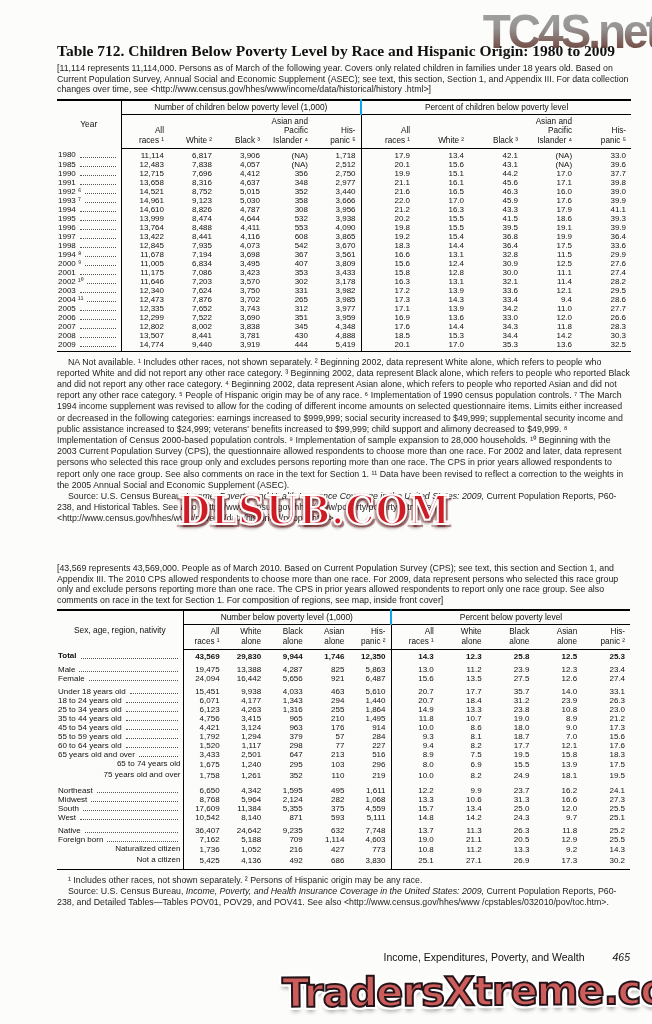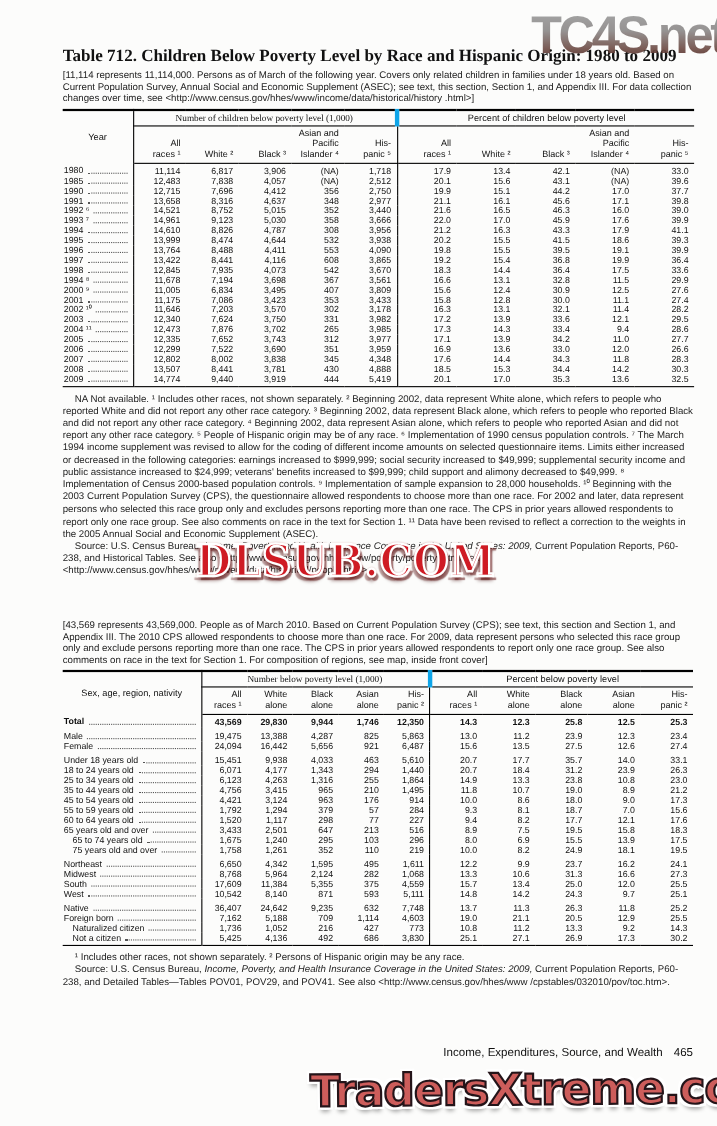--- a/index.html
+++ b/index.html
@@ -51,47 +51,47 @@
 
   
   table { width:100%; border-collapse:collapse; table-layout:fixed;
           font-size:8px; line-height:9px; color:#111; }
   table { border-top:2px solid #000; border-bottom:1px solid #000; }
   th, td { font-weight:normal; padding:0; }
   th.label-h { border-right:1px solid #000; text-align:center; vertical-align:middle;
                font-size:8.4px; }
   th.group { border-bottom:1px solid #000; text-align:center; font-size:8.4px;
              padding:2px 0 2px 0; }
-  th.group.g1 { border-right:4px solid #0ea5e9;font-family:Liberation Serif, serif; }
+  th.group.g1 { border-right:2px solid #0ea5e9; }
   tr.cols th { border-bottom:1px solid #000; }
   th.col { text-align:right; vertical-align:bottom; white-space:pre-line;
            padding:2px 5px 2px 0; font-size:8.2px; line-height:9.6px; }
   th.col.sep { border-right:1px solid #000; }
   td { text-align:right; padding:0 5px 0 0; height:9px; }
   td.lbl-cell { text-align:left; border-right:1px solid #000; padding:0 2px 0 1px; }
-  td.lbl-cell.ind .lbl { padding-left:8px; }
+  td.lbl-cell.ind .lbl { padding-left:8px;flex-direction:column; }
   td.sep { border-right:1px solid #000; }
   tr.gap td { padding-top:4px; }
   tr.bold td { font-weight:bold; }
   .lbl { display:flex; align-items:flex-end; }
   .lbl .txt { white-space:nowrap; }
   .lbl .dots { flex:1; height:0; border-bottom:1px dotted #555; margin:0 3px 1.5px 4px; }
   tbody tr:first-child td { padding-top:2px; }
   tbody tr:last-child td { padding-bottom:2px; }
 
   
   .footnotes { margin-top:5px; font-size:8.8px; line-height:11.2px; color:#1d1d1d; }
   .footnotes p { text-indent:11px; }
   .src i { font-style:italic; }
 
   
   .footer-line1 { position:absolute; top:951px; left:57px; width:573px;
                   text-align:right; font-size:10.5px; color:#111;
                   font-family:"Liberation Sans", sans-serif; }
-  .footer-line1 .pgnum { margin-left:10px; }
+  .footer-line1 .pgnum { margin-left:28px;font-style:italic; }
   .footer-line2 { position:absolute; top:973px; left:57px; font-size:9.5px; color:#111; }
 
   
   .sec-712 { position:absolute; top:42px; left:0; width:573px; }
   .sec-713 { position:absolute; top:560px; left:0; width:573px; }
 </style>
 </head>
 <body>
 
 <div class="page">
@@ -965,19 +965,19 @@
 
       <div class="footnotes">
         <p>¹ Includes other races, not shown separately. ² Persons of Hispanic origin may be any race.</p>
         <p class="src"><span>Source: U.S. Census Bureau, </span><i>Income, Poverty, and Health Insurance Coverage in the United States: 2009,</i><span> Current Population Reports, P60-238, and Detailed Tables—Tables POV01, POV29, and POV41. See also &lt;http://www.census.gov/hhes/www /cpstables/032010/pov/toc.htm&gt;.</span></p>
       </div>
     </div>
 
   </div>
 
   <div class="footer-line1">
-    <span>Income, Expenditures, Source, and Wealth</span><span class="pgnum">465</span>
+    <span>Income, Expenditures, Poverty, and Wealth</span><span class="pgnum">465</span>
   </div>
 
   <div class="wm-mid">DLSUB.COM</div>
   <div class="wm-bottom">TradersXtreme.com</div>
 
 </div>
 
 </body></html>

